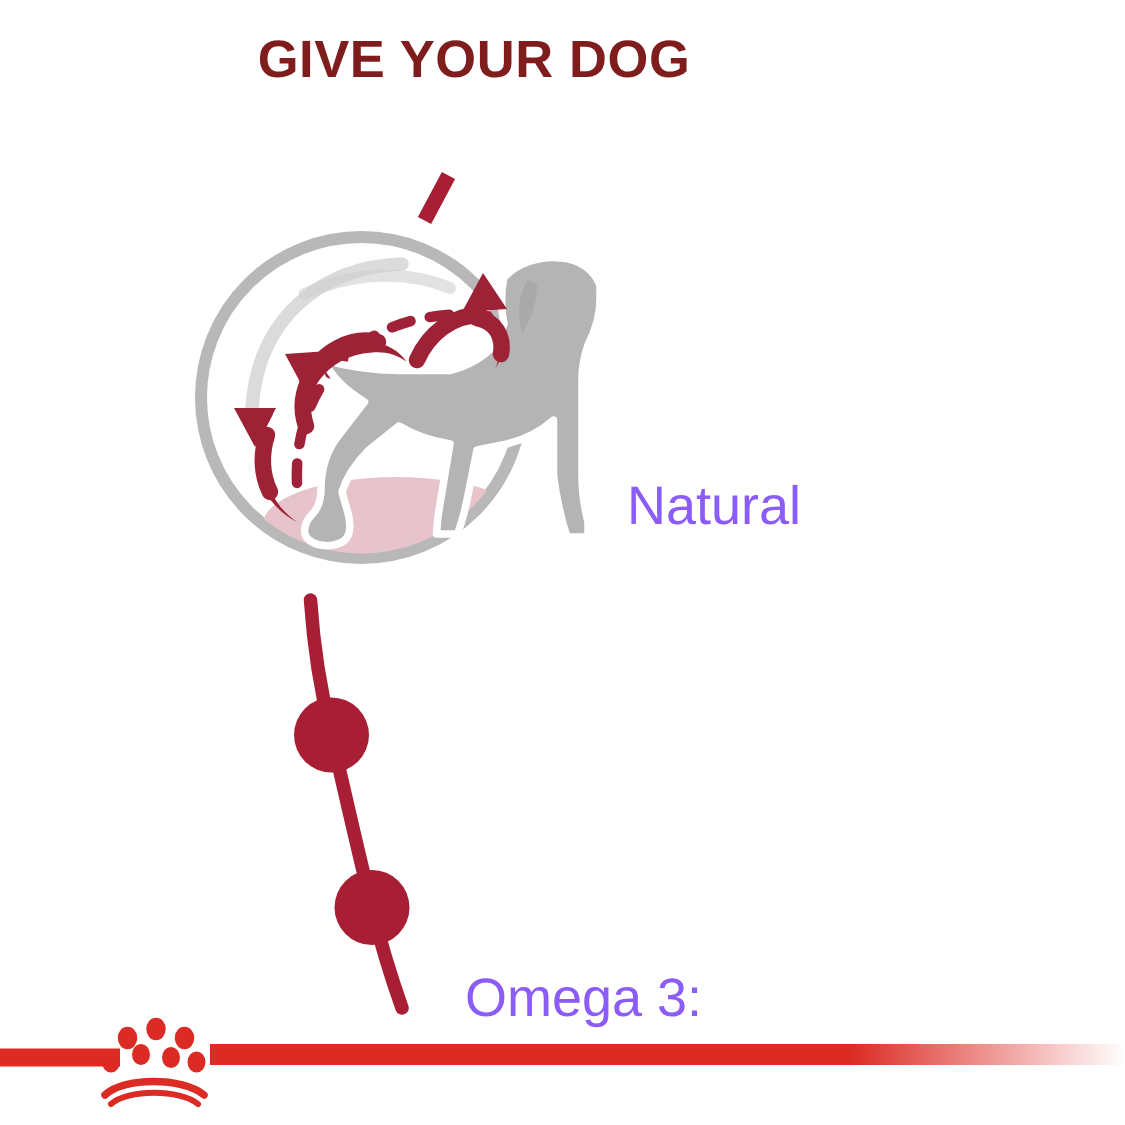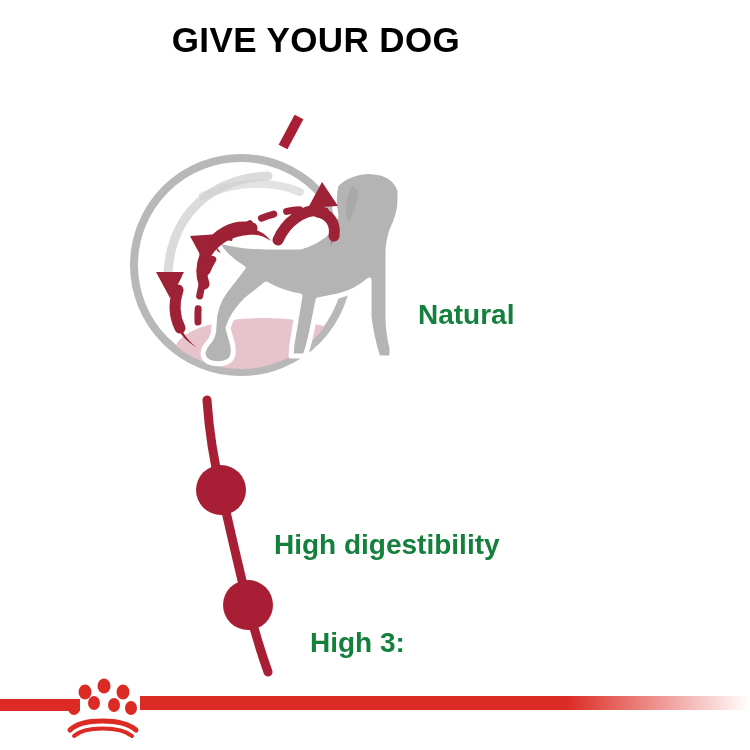--- a/index.html
+++ b/index.html
@@ -24,37 +24,37 @@
     background: #ffffff;
   }
 
   
   .headline {
     position: absolute;
     left: 0;
     top: 20px;
     width: 632px;
     text-align: center;
-    color: #000000;
+    color: #7f1d1d;
     font-weight: 700;
     font-size: 35px;
     line-height: 1.14;
     letter-spacing: 0.4px;
     text-transform: uppercase;
     font-family: "Liberation Sans", sans-serif;
   }
   .headline .l1 { display: block; }
   .headline .l2 { display: block; }
 
   
   .feat {
     position: absolute;
-    color: #15803d;
-    font-weight: 700;
-    font-size: 28px;
+    color: #8b5cf6;
+    font-weight: 400;
+    font-size: 36px;
     line-height: 1.1;
     white-space: pre;
     font-family: "Liberation Sans", sans-serif;
   }
   #feat-natural {
     left: 418px;
     top: 238px;
   }
   #feat-digest {
     left: 274px;
@@ -193,26 +193,23 @@
           <path d="M 322,182 L 338,206 L 308,208 Z" fill="#9E2235" stroke="none"></path>
         </g>
       </g>
     </g>
   </svg>
 
   <div class="feat" id="feat-natural">
     <span class="line">Natural</span>
   </div>
 
-  <div class="feat" id="feat-digest">
-    <span class="line">High digestibility</span>
-  </div>
 
   <div class="feat" id="feat-omega">
-    <span class="line">High 3:</span>
+    <span class="line">Omega 3:</span>
     
   </div>
 
   <div id="footer">
     <svg width="750" height="78" viewBox="0 0 750 78" xmlns="http://www.w3.org/2000/svg">
       <defs>
         <linearGradient id="fadeRight" x1="0" y1="0" x2="1" y2="0">
           <stop offset="0%" stop-color="#DC2B24" stop-opacity="1"></stop>
           <stop offset="70%" stop-color="#DC2B24" stop-opacity="1"></stop>
           <stop offset="100%" stop-color="#DC2B24" stop-opacity="0"></stop>

